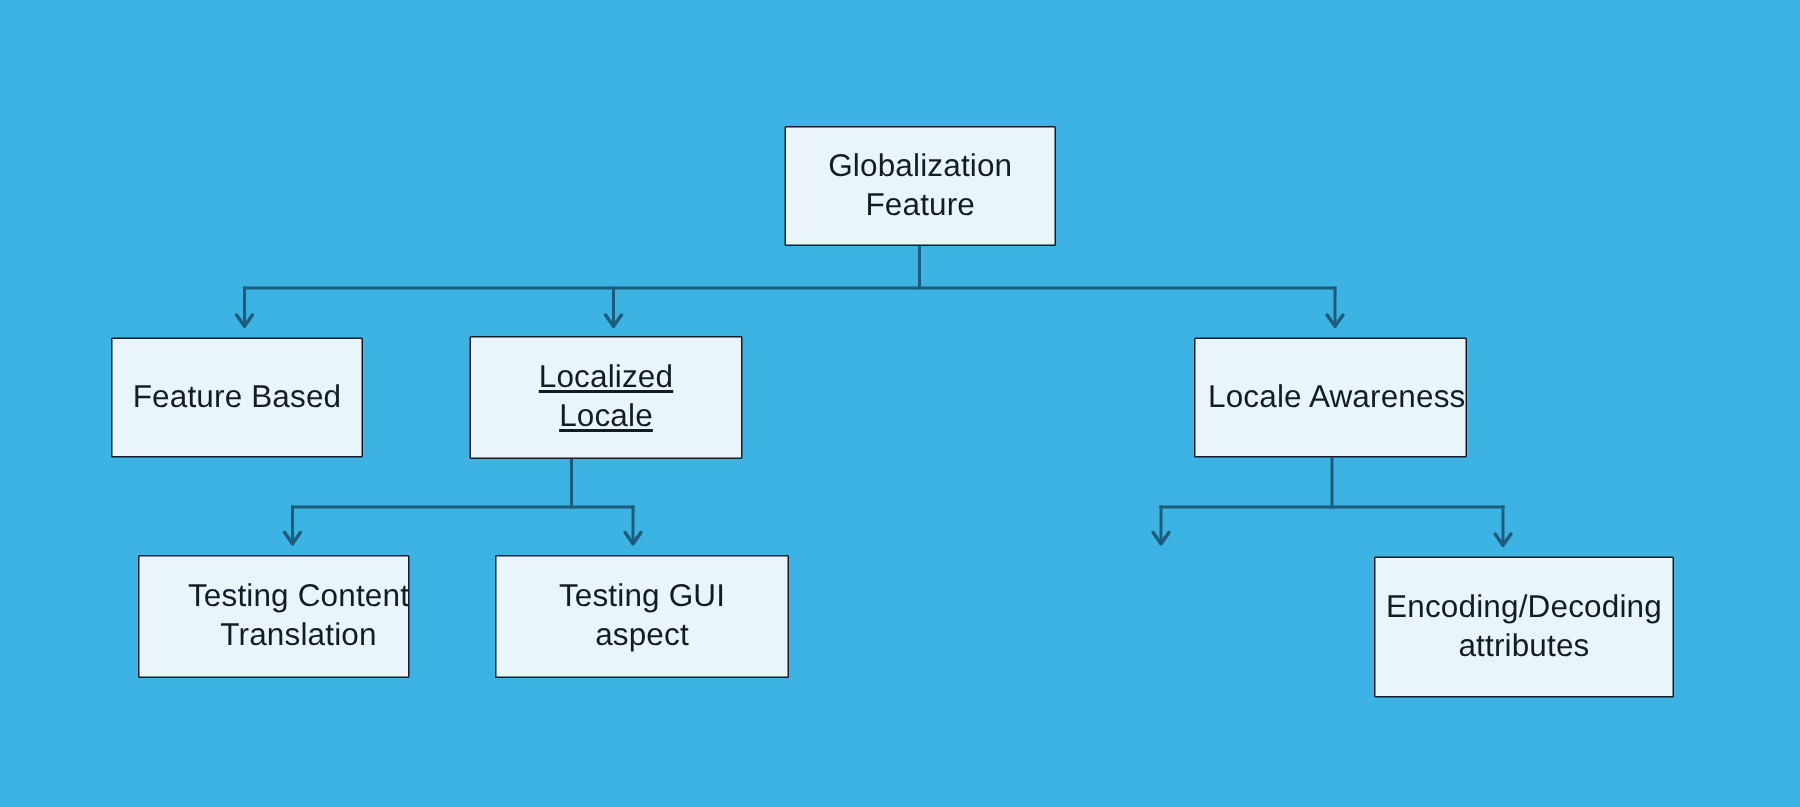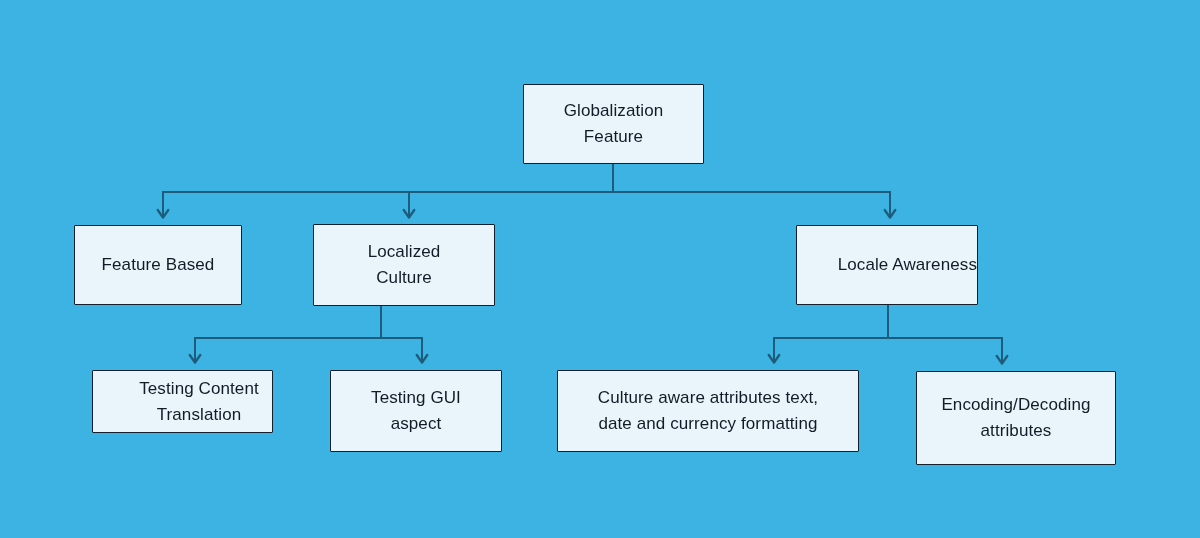--- a/index.html
+++ b/index.html
@@ -28,36 +28,36 @@
     box-sizing: border-box;
     background: #e9f5fb;
     border: 1.5px solid #141f2b;
     border-radius: 1px;
     display: flex;
     flex-direction: column;
     align-items: center;
     justify-content: center;
     text-align: center;
     color: #121c26;
-    font-size: 17px;
+    font-size: 21px;
     line-height: 26px;
     font-weight: 500;
     letter-spacing: 0.1px;
   }
   .node .nl {
     display: block;
     white-space: nowrap;
   }
   
   .n-root      { left: 523px; top: 84px;  width: 181px; height: 80px; }
   .n-feature   { left: 74px;  top: 225px; width: 168px; height: 80px; }
-  .n-localized { left: 313px; top: 224px; width: 182px; height: 82px; }
+  .n-localized { left: 313px; top: 224px; width: 182px; height: 82px; text-decoration: underline; }
   .n-locale    { left: 796px; top: 225px; width: 182px; height: 80px; align-items: flex-end; }
-  .n-tct       { left: 92px;  top: 370px; width: 181px; height: 63px; padding-left: 33px; }
-  .n-tga       { left: 330px; top: 370px; width: 172px; height: 82px; }
+  .n-tct       { left: 92px;  top: 370px; width: 181px; height: 82px; padding-left: 33px; }
+  .n-tga       { left: 330px; top: 370px; width: 196px; height: 82px; }
   .n-culture   { left: 557px; top: 370px; width: 302px; height: 82px; }
   .n-encoding  { left: 916px; top: 371px; width: 200px; height: 94px; }
 </style>
 </head>
 <body>
 
 <div class="stage">
 
   <svg class="connectors" width="1200" height="538" viewBox="0 0 1200 538" xmlns="http://www.w3.org/2000/svg">
     <defs>
@@ -89,40 +89,36 @@
     <span class="nl">Globalization</span>
     <span class="nl">Feature</span>
   </div>
 
   <div class="node n-feature">
     <span class="nl">Feature Based</span>
   </div>
 
   <div class="node n-localized">
     <span class="nl">Localized</span>
-    <span class="nl">Culture</span>
+    <span class="nl">Locale</span>
   </div>
 
   <div class="node n-locale">
     <span class="nl">Locale Awareness</span>
   </div>
 
   <div class="node n-tct">
     <span class="nl">Testing Content</span>
     <span class="nl">Translation</span>
   </div>
 
   <div class="node n-tga">
     <span class="nl">Testing GUI</span>
     <span class="nl">aspect</span>
   </div>
 
-  <div class="node n-culture">
-    <span class="nl">Culture aware attributes text,</span>
-    <span class="nl">date and currency formatting</span>
-  </div>
 
   <div class="node n-encoding">
     <span class="nl">Encoding/Decoding</span>
     <span class="nl">attributes</span>
   </div>
 
 </div>
 
 </body></html>

